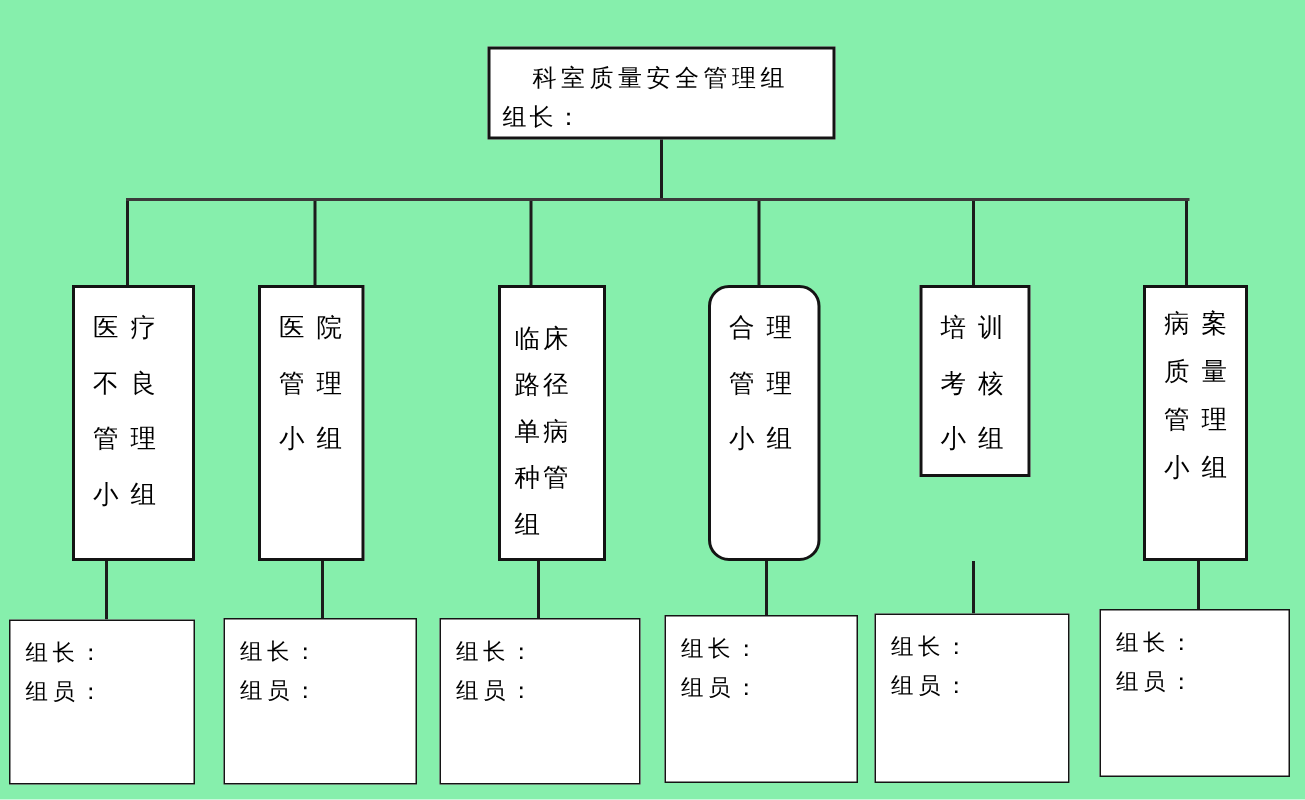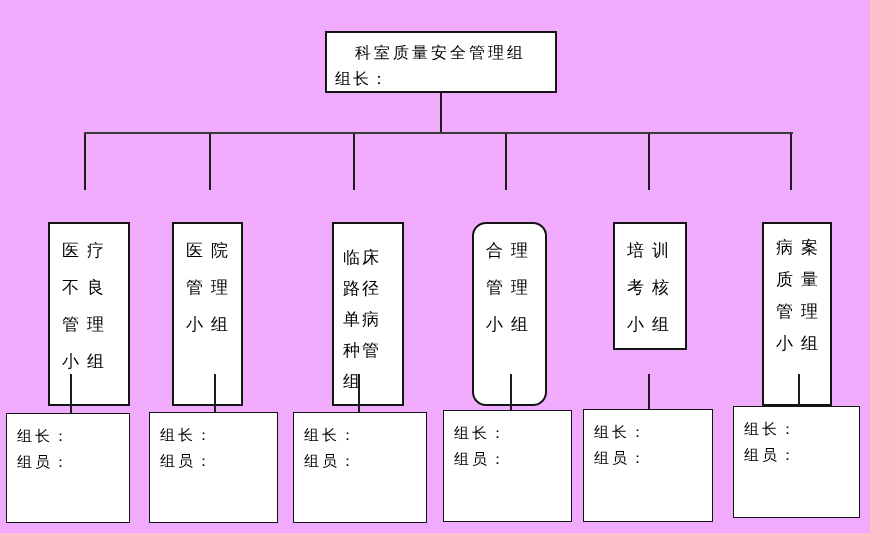--- a/index.html
+++ b/index.html
@@ -1,21 +1,21 @@
 <!DOCTYPE html>
 <html><head>
 <meta charset="utf-8">
 <style>
   * { box-sizing: border-box; margin: 0; padding: 0; }
   html, body { background: #ffffff; }
   .canvas {
     position: relative;
     width: 870px;
     height: 533px;
-    background: #f0abfc;
+    background: #86efac;
     font-family: "Liberation Serif", "DejaVu Serif", serif;
     color: #000000;
     overflow: hidden;
   }
   .box {
     position: absolute;
     background: #ffffff;
     border: 2px solid #141414;
   }
   .root-box { padding-top: 7px; }
@@ -26,21 +26,21 @@
     line-height: 26px;
     white-space: nowrap;
   }
   .root-line2 {
     margin-left: 8px;
     font-size: 16px;
     letter-spacing: 2px;
     line-height: 26px;
     white-space: nowrap;
   }
-  .branch-box { padding-top: 8px; overflow: hidden; margin-top: 32px; }
+  .branch-box { padding-top: 8px; overflow: hidden; }
   .bline {
     padding-left: 12px;
     font-size: 17px;
     letter-spacing: 8px;
     line-height: 37px;
     white-space: nowrap;
   }
   .tight .bline {
     padding-left: 9px;
     letter-spacing: 2px;

